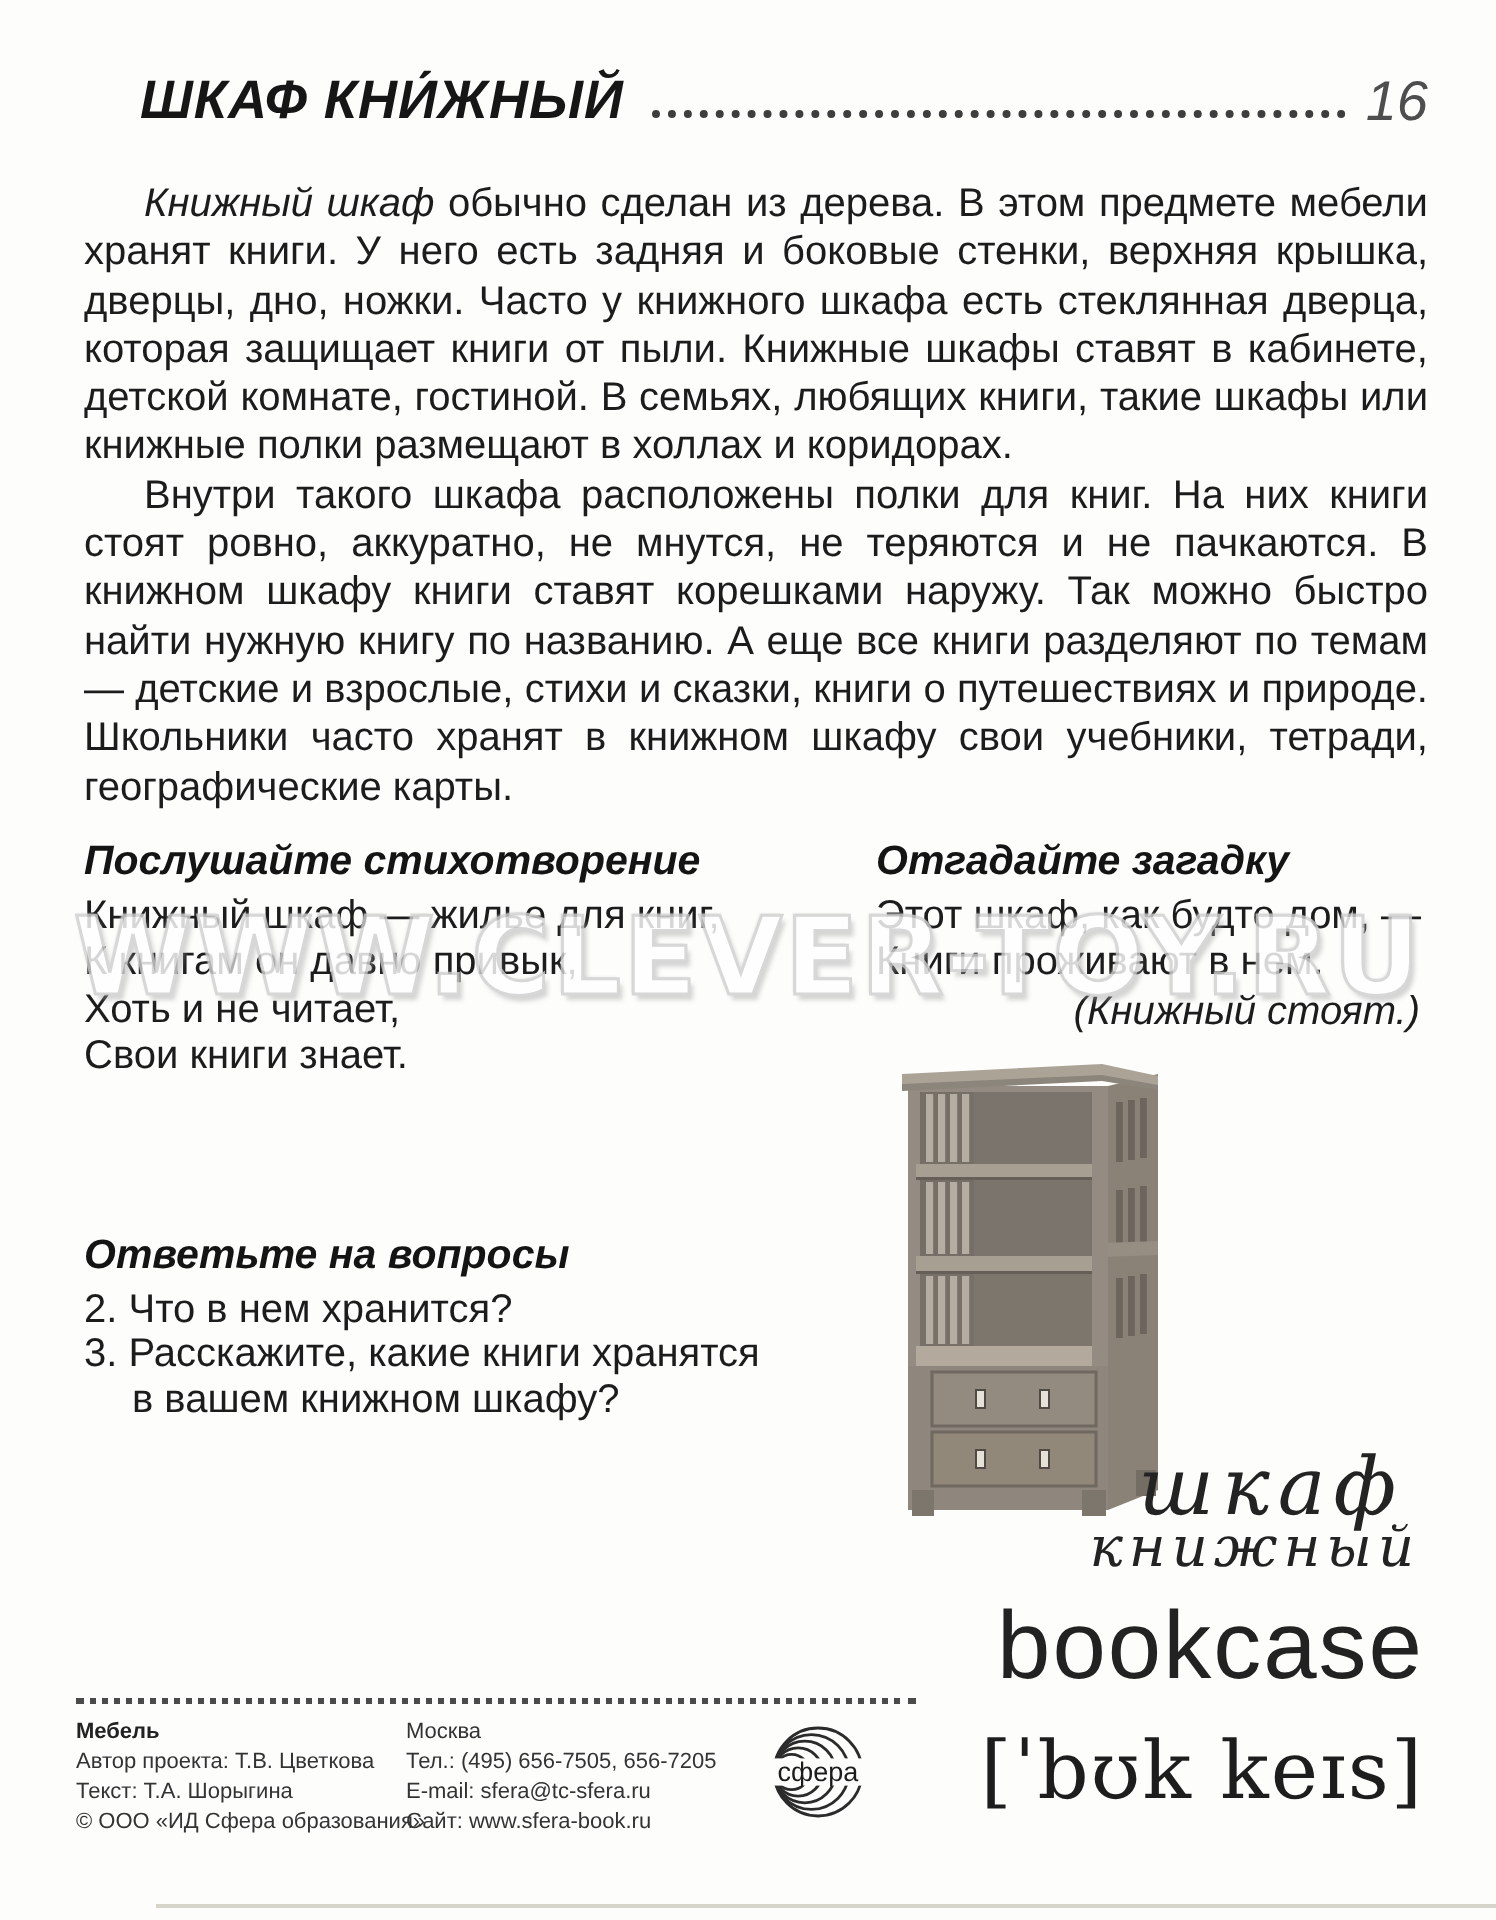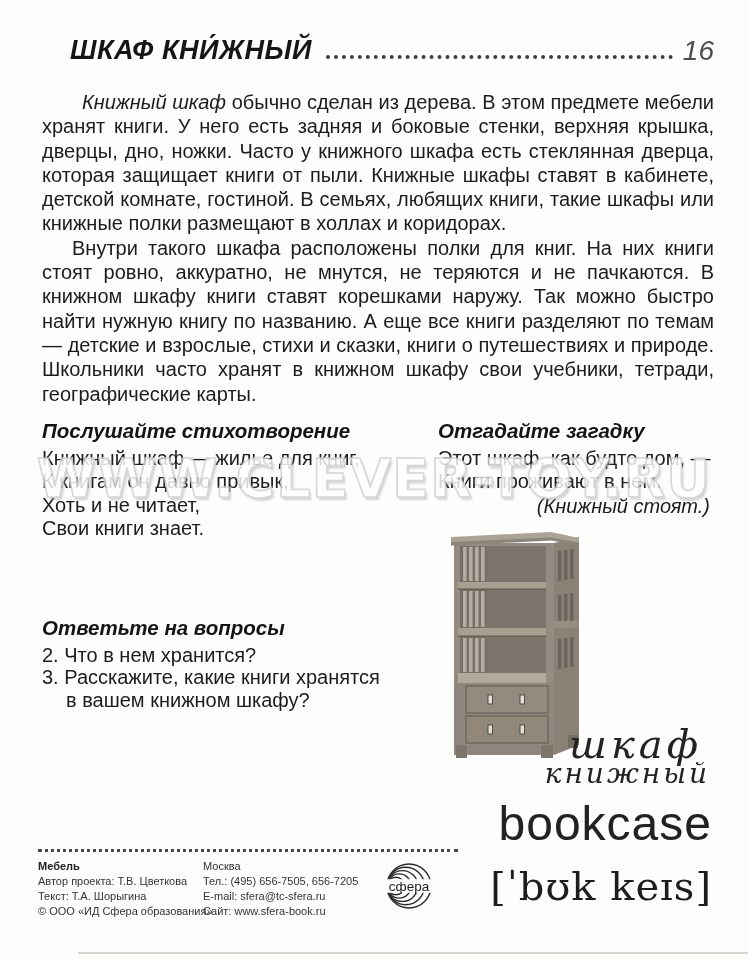--- a/index.html
+++ b/index.html
@@ -15,21 +15,21 @@
     color:#161616;white-space:nowrap;line-height:1.1;
   }
   .hdr-leader{flex:1;border-bottom:4px dotted #3e3e3e;margin:0 10px 7px 14px;height:0;}
   .hdr-num{font-size:28px;font-style:italic;color:#4e4e4e;line-height:1;margin-bottom:1px;}
   
   .bodytext{position:absolute;top:90px;left:42px;width:672px;}
   .bodytext p{
     margin:0;font-size:20px;line-height:24.3px;text-align:justify;
     text-indent:30px;color:#1c1c1c;
   }
-  .ital{font-style:italic;margin-left:10px;}
+  .ital{font-style:italic;}
   
   .sec-heading{font-size:20.5px;font-weight:bold;font-style:italic;color:#141414;white-space:nowrap;}
   .poem{position:absolute;top:419px;left:42px;width:370px;}
   .poem .line, .riddle .line{font-size:20px;line-height:23.4px;white-space:nowrap;color:#1c1c1c;}
   .poem .sec-heading, .riddle .sec-heading, .questions .sec-heading{margin-bottom:4px;}
   .riddle{position:absolute;top:419px;left:438px;width:272px;}
   .riddle-answer{
     font-size:20px;font-style:italic;text-align:right;margin-top:1px;
     line-height:23.4px;white-space:nowrap;color:#1c1c1c;
   }

